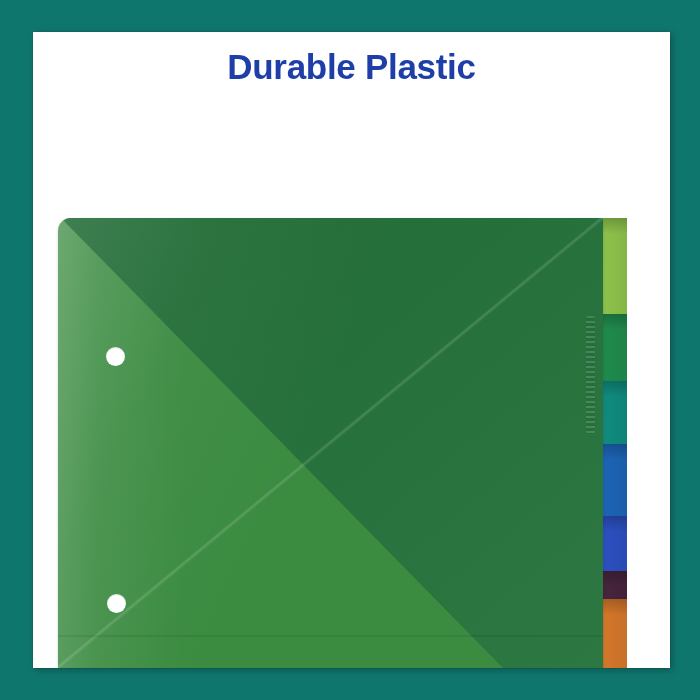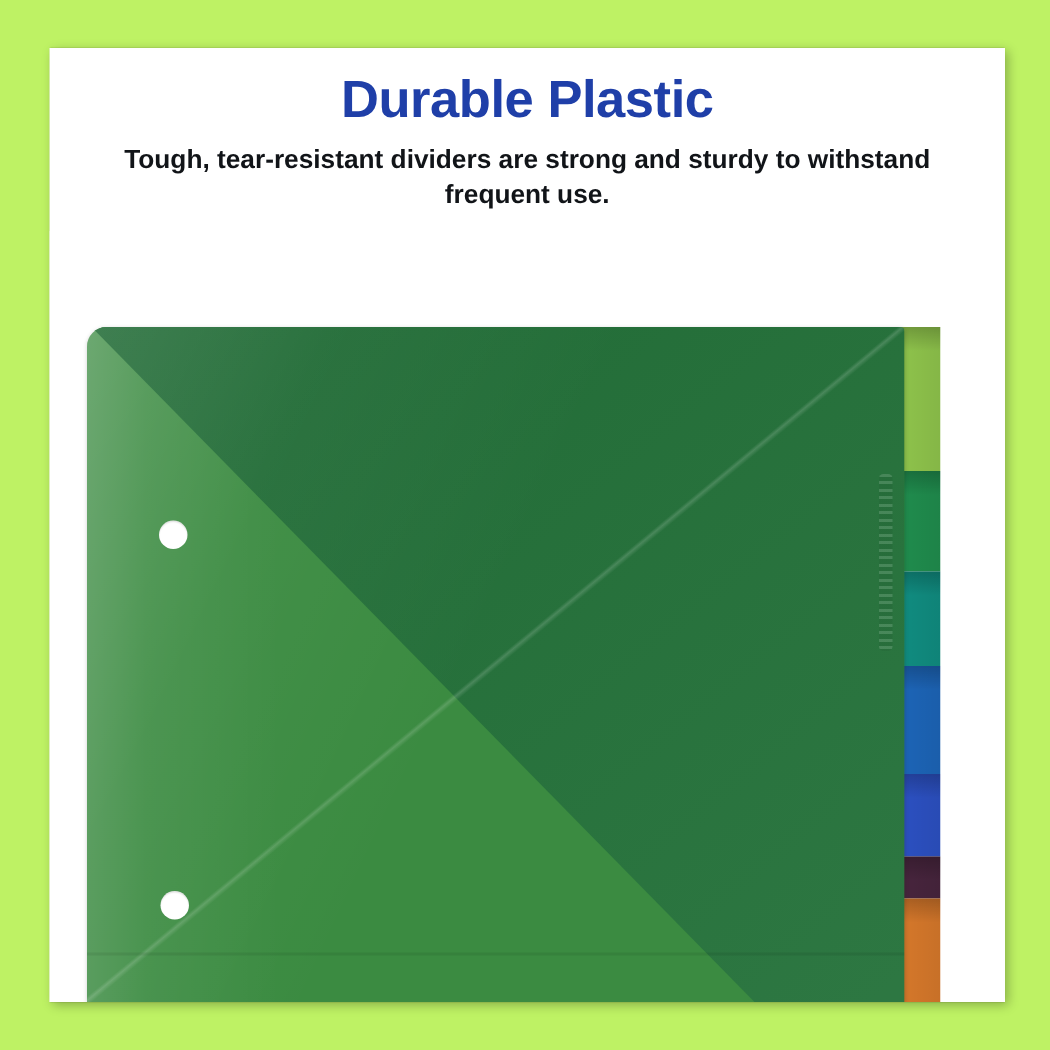--- a/index.html
+++ b/index.html
@@ -11,21 +11,21 @@
   body {
     font-family: "Liberation Sans", sans-serif;
     -webkit-font-smoothing: antialiased;
   }
 
   
   #stage {
     position: relative;
     width: 700px;
     height: 700px;
-    background: #bef264;
+    background: #0f766e;
     overflow: hidden;
   }
 
   
   #product-card {
     position: absolute;
     left: 33px;
     top: 32px;
     width: 637px;
     height: 636px;
@@ -204,21 +204,20 @@
 </style>
 </head>
 <body>
 
 <div id="stage">
 
   <div id="product-card" style="background: rgb(255, 255, 255);">
 
     <div id="headline-block">
       <h1 id="headline" style="color: rgb(31, 63, 168);">Durable Plastic</h1>
-      <p id="subheadline" style="color: rgb(17, 20, 24);">Tough, tear-resistant dividers are strong and sturdy to withstand frequent use.</p>
     </div>
 
     <div id="photo">
 
       <div id="tab-strip">
         <div class="tab" style="background-color: rgb(140, 192, 74); top: 32px; height: 96px;"></div>
         <div class="tab" style="background-color: rgb(31, 138, 76); top: 128px; height: 67px;"></div>
         <div class="tab" style="background-color: rgb(16, 138, 126); top: 195px; height: 63px;"></div>
         <div class="tab" style="background-color: rgb(28, 99, 180); top: 258px; height: 72px;"></div>
         <div class="tab" style="background-color: rgb(43, 79, 190); top: 330px; height: 55px;"></div>

